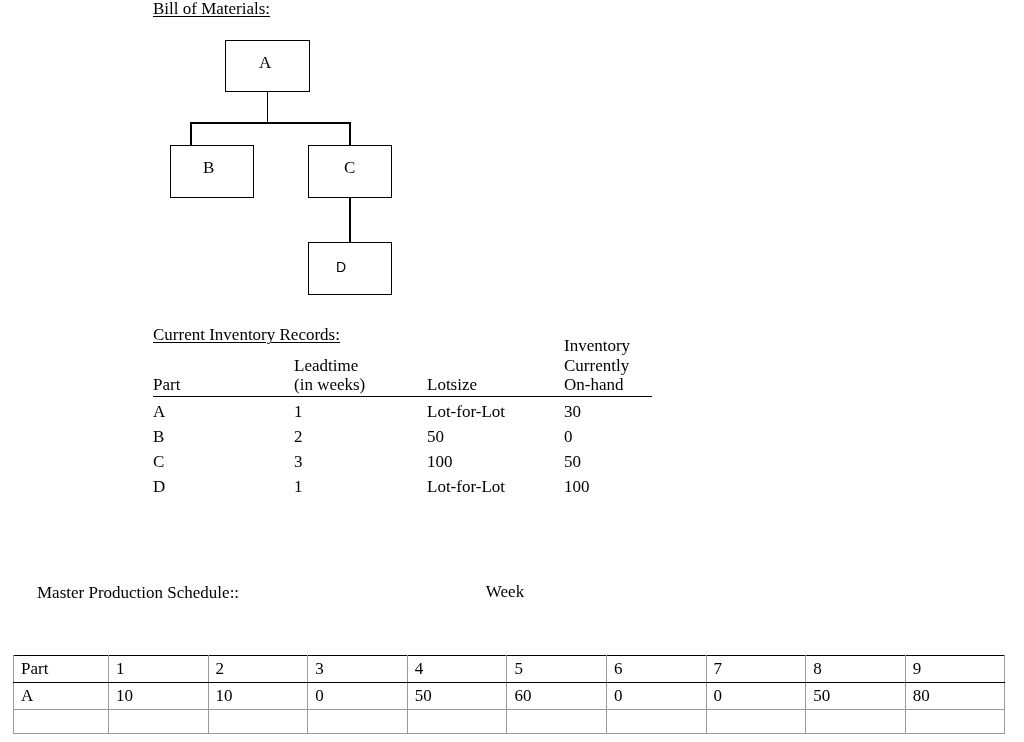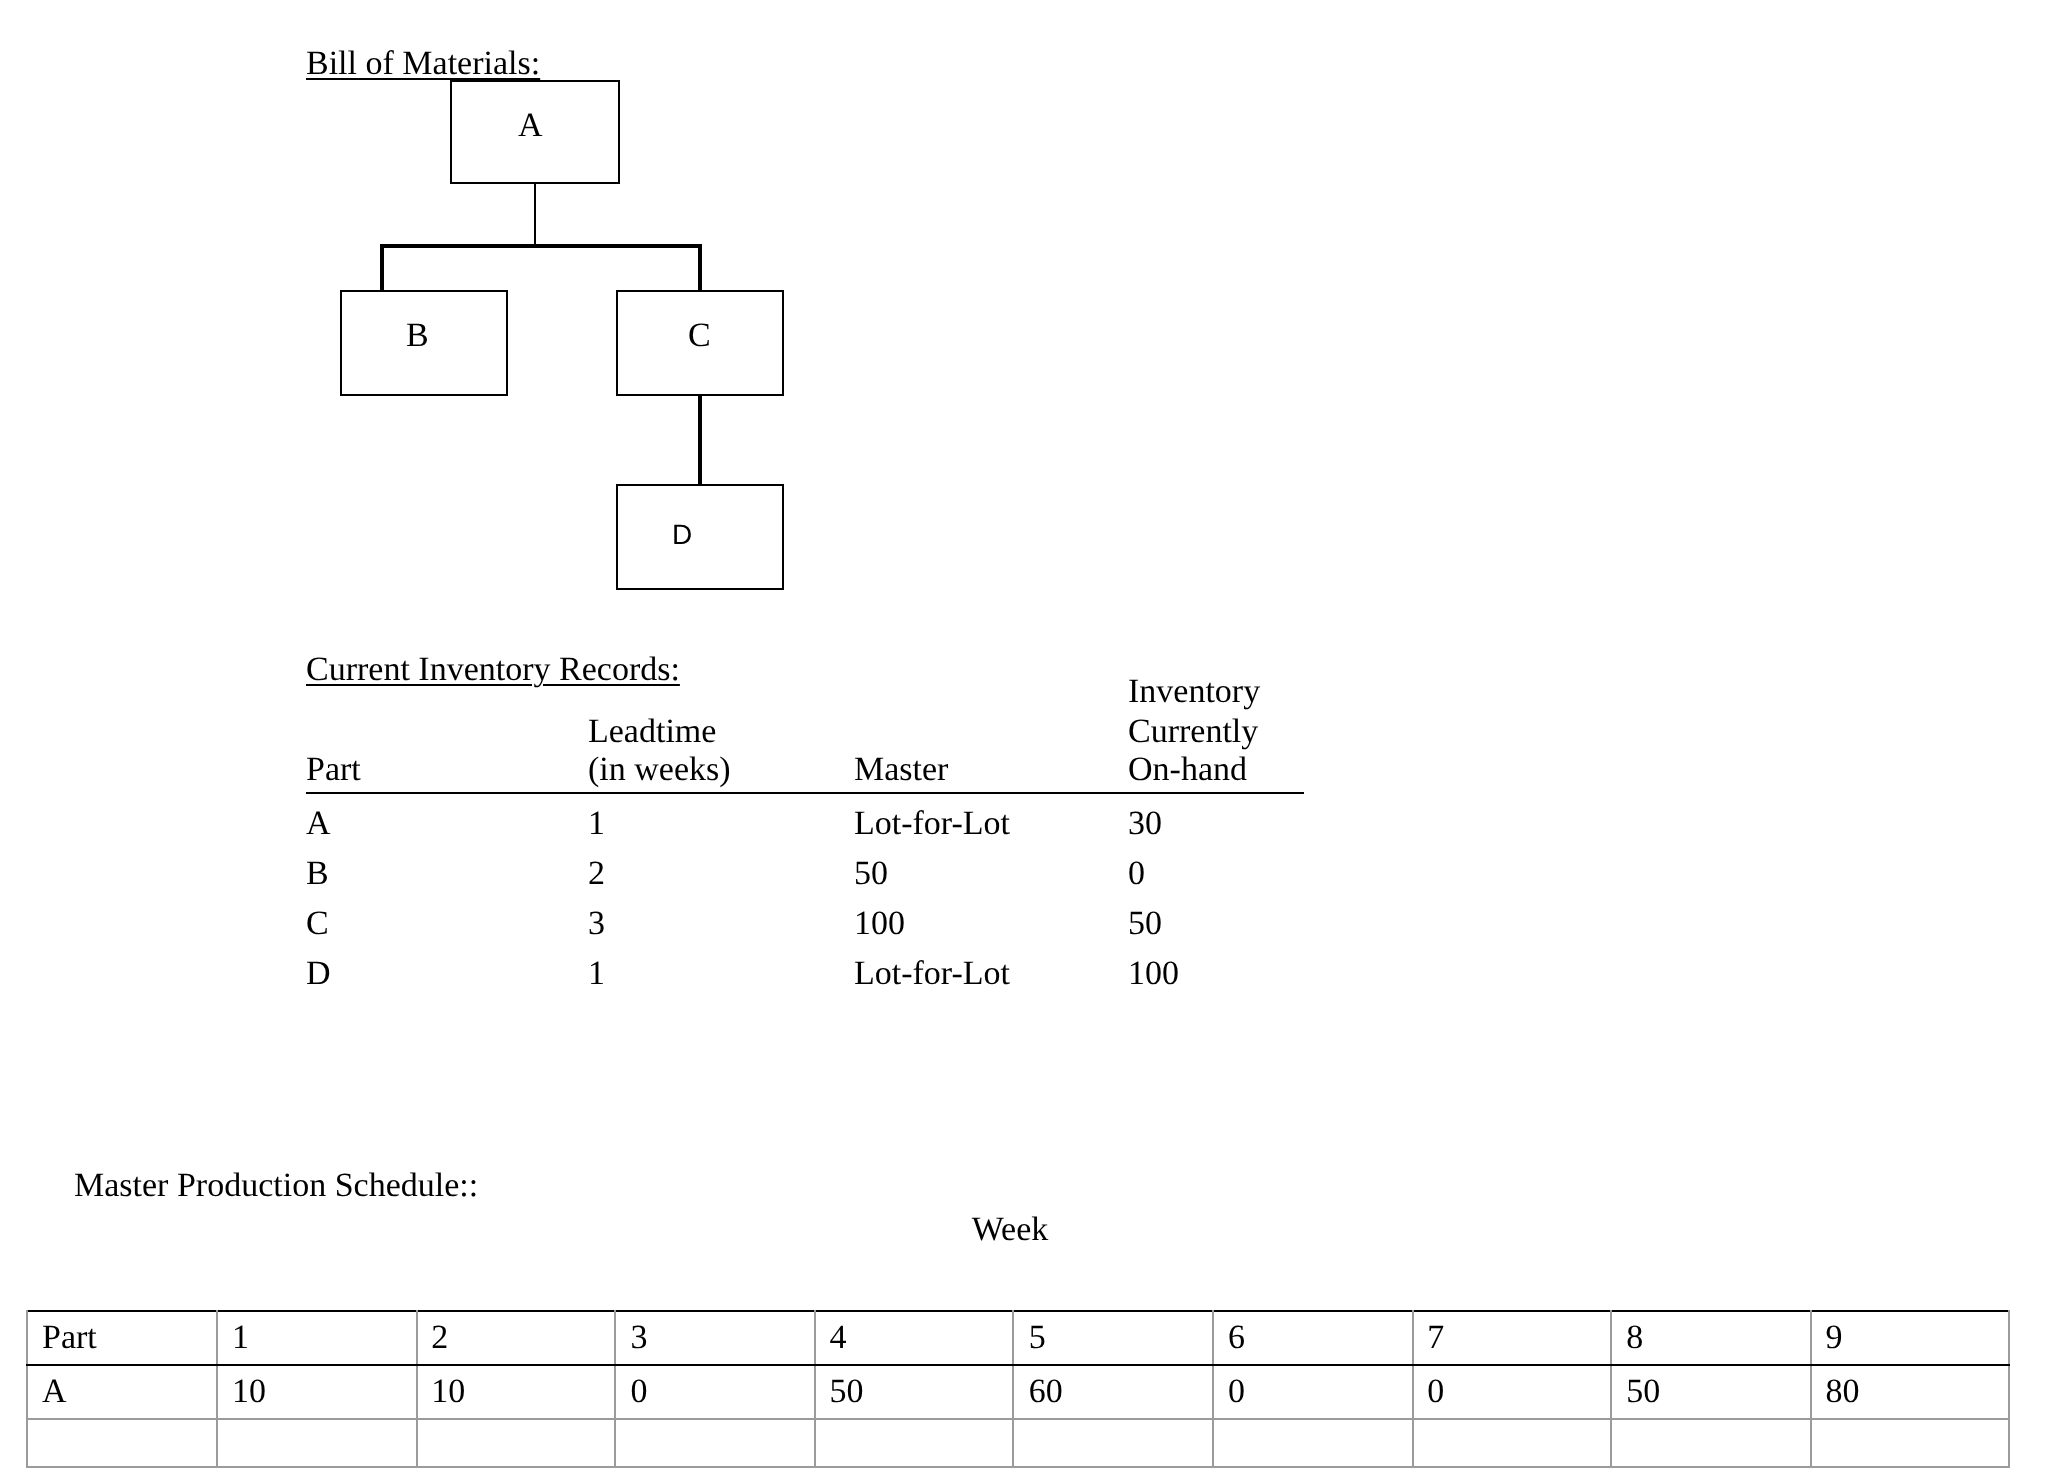--- a/index.html
+++ b/index.html
@@ -112,21 +112,21 @@
   .hdr-stack {
     display: block;
     white-space: pre-line;
   }
   .hdr-right { text-align: right; }
   .inv-body-row td { padding-top: 5.5px; }
 
   
   #mps-heading { left: 7px; top: 583px; }
   #mps-week-label {
-    left: 0; top: 605px;
+    left: 0; top: 582px;
     width: 1010px;
     text-align: center;
     font-size: 17px;
     line-height: 20px;
   }
 
   #mps-table {
     position: absolute;
     left: 13px;
     top: 655px;
@@ -149,21 +149,21 @@
   #mps-table { border: 1.5px solid #000; }
   #mps-table tr:first-child th { border-top: none; }
   #mps-table .row-header th { border-bottom: 1.5px solid #000; }
   #mps-table col.col-part { width: 95px; }
   #mps-table col.col-week { width: 99.6px; }
   #mps-table .row-blank td { height: 24px; }
 </style>
 </head>
 <body>
 
-<div class="heading abs" id="bom-heading" style="left: 153px; top: -1px; margin-top: 23px;"><span class="ul">Bill of Materials:</span></div>
+<div class="heading abs" id="bom-heading" style="left: 153px; top: -1px;"><span class="ul">Bill of Materials:</span></div>
 
 <div id="bom-tree">
   <div class="node node-a"></div>
   <div class="node-label lbl-a">A</div>
 
   <div class="node node-b"></div>
   <div class="node-label lbl-b">B</div>
 
   <div class="node node-c"></div>
   <div class="node-label lbl-c">C</div>
@@ -191,21 +191,21 @@
     <thead>
       <tr class="inv-head-row">
         <th class="c-part">
             <span class="hdr-stack">Part</span>
           </th>
         <th class="c-lead">
             <span class="hdr-stack">Leadtime
 (in weeks)</span>
           </th>
         <th class="c-lot">
-            <span class="hdr-stack">Master</span>
+            <span class="hdr-stack">Lotsize</span>
           </th>
         <th class="c-onhand hdr-right">
             <span class="hdr-stack">Inventory
 Currently
 On-hand</span>
           </th>
       </tr>
     </thead>
     <tbody id="inv-body">
         <tr class="inv-body-row">

